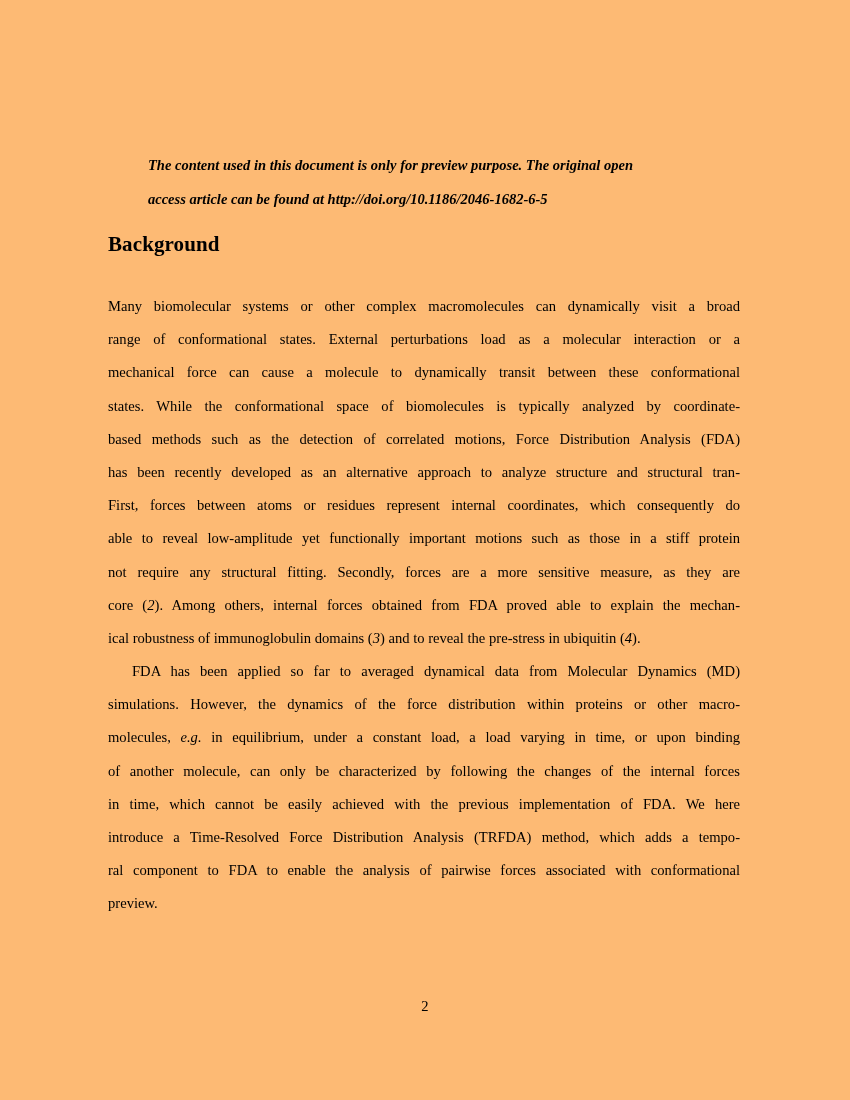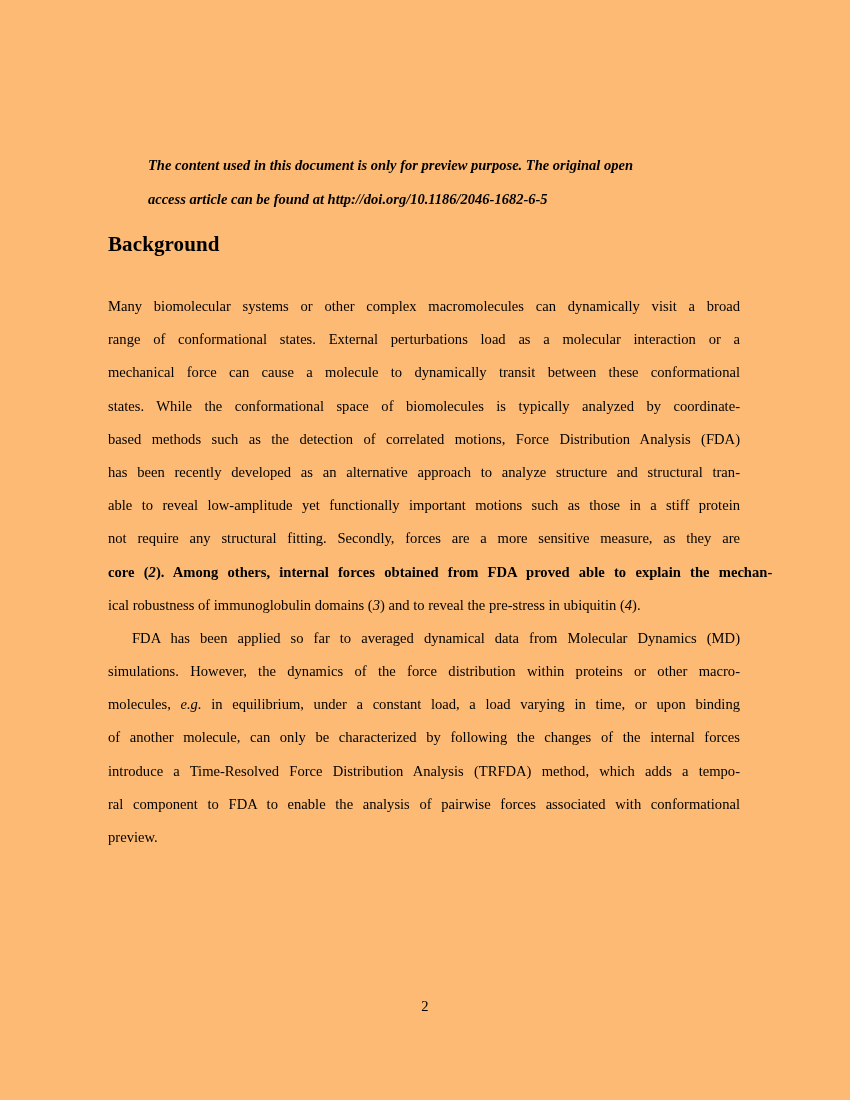--- a/index.html
+++ b/index.html
@@ -108,31 +108,33 @@
 
   <div class="body-block">
 
     <div>
       <span class="ln j">Many biomolecular systems or other complex macromolecules can dynamically visit a broad</span>
       <span class="ln j">range of conformational states.   External perturbations load as a molecular interaction or a</span>
       <span class="ln j">mechanical force can cause a molecule to dynamically transit between these conformational</span>
       <span class="ln j">states.  While the conformational space of biomolecules is typically analyzed by coordinate-</span>
       <span class="ln j">based methods such as the detection of correlated motions, Force Distribution Analysis (FDA)</span>
       <span class="ln j">has been recently developed as an alternative approach to analyze structure and structural tran-</span>
+      <span class="ln j">First, forces between atoms or residues represent internal coordinates, which consequently do</span>
       <span class="ln j" style="word-spacing: 5.733px;">able to reveal low-amplitude yet functionally important motions such as those in a stiff protein</span>
       <span class="ln j">not require any structural fitting.  Secondly, forces are a more sensitive measure, as they are</span>
-      <span class="ln j" style="word-spacing: 5.6px; font-weight: bold;">core (<i>2</i>). Among others, internal forces obtained from FDA proved able to explain the mechan-</span>
+      <span class="ln j" style="word-spacing: 5.6px;">core (<i>2</i>). Among others, internal forces obtained from FDA proved able to explain the mechan-</span>
       <span class="ln flush">ical robustness of immunoglobulin domains (<i>3</i>) and to reveal the pre-stress in ubiquitin (<i>4</i>).</span>
     </div>
 
     <div>
       <span class="ln j indent">FDA has been applied so far to averaged dynamical data from Molecular Dynamics (MD)</span>
       <span class="ln j">simulations.  However, the dynamics of the force distribution within proteins or other macro-</span>
       <span class="ln j">molecules, <i>e.g.</i> in equilibrium, under a constant load, a load varying in time, or upon binding</span>
       <span class="ln j" style="word-spacing: 5.982px;">of another molecule, can only be characterized by following the changes of the internal forces</span>
+      <span class="ln j">in time, which cannot be easily achieved with the previous implementation of FDA. We here</span>
       <span class="ln j">introduce a Time-Resolved Force Distribution Analysis (TRFDA) method, which adds a tempo-</span>
       <span class="ln j">ral component to FDA to enable the analysis of pairwise forces associated with conformational</span>
       <span class="ln flush">preview.</span>
     </div>
 
   </div>
 
   <div class="folio">2</div>
 
 </div>

